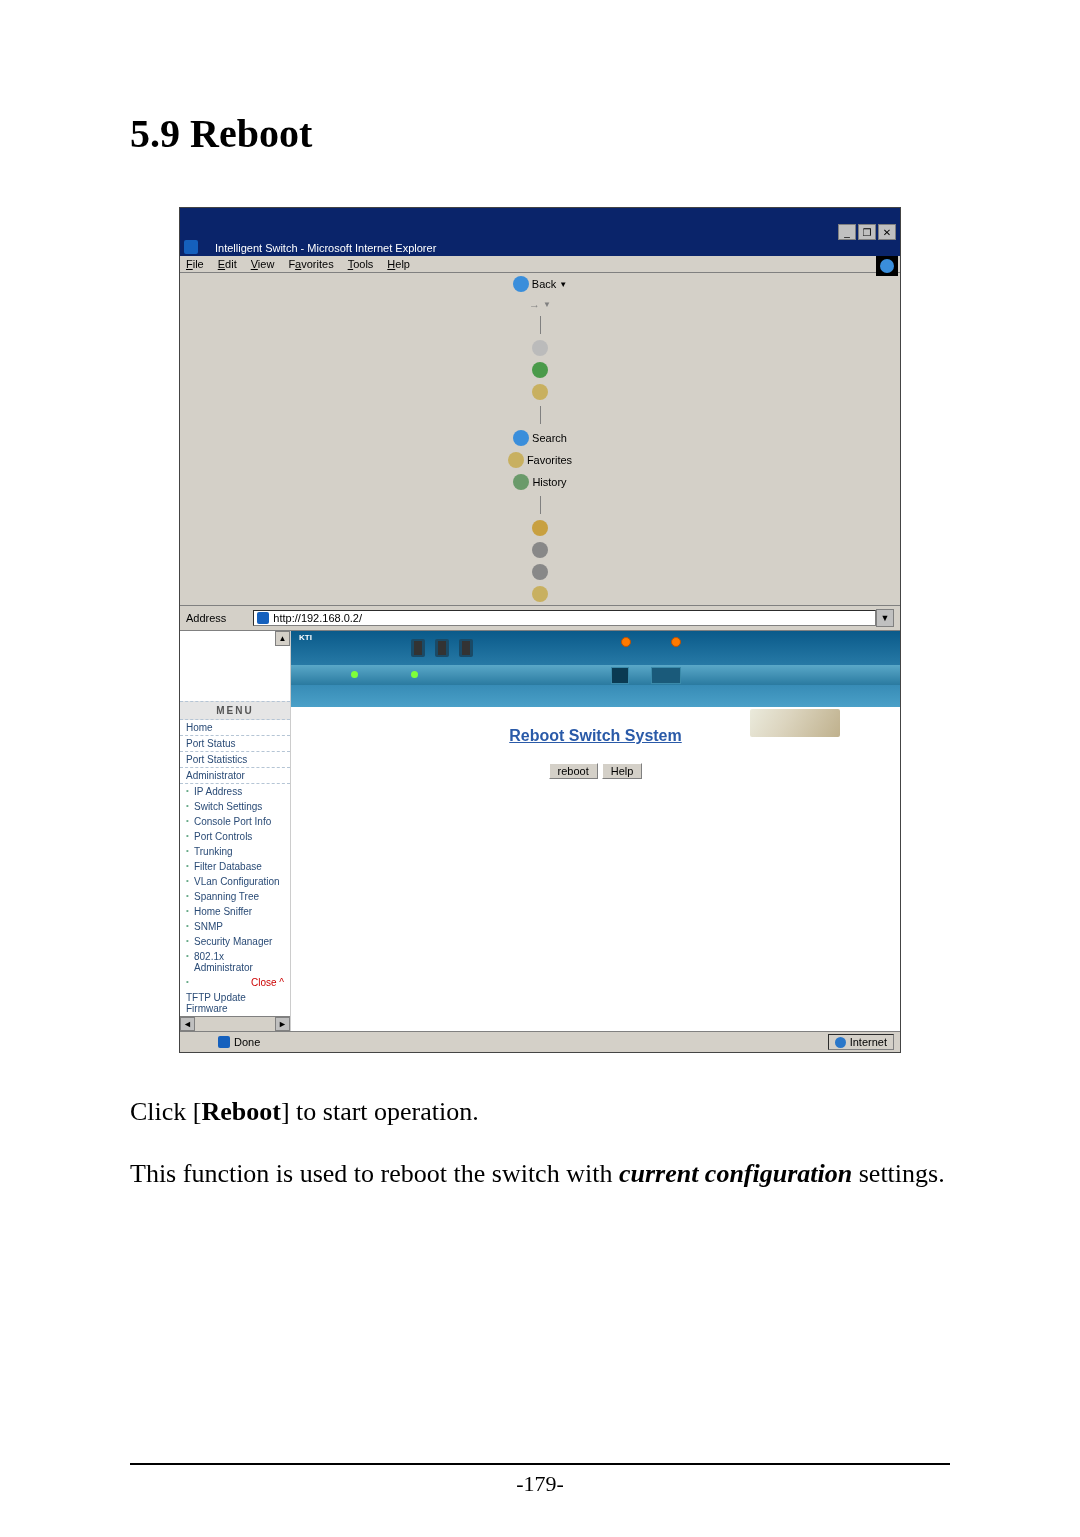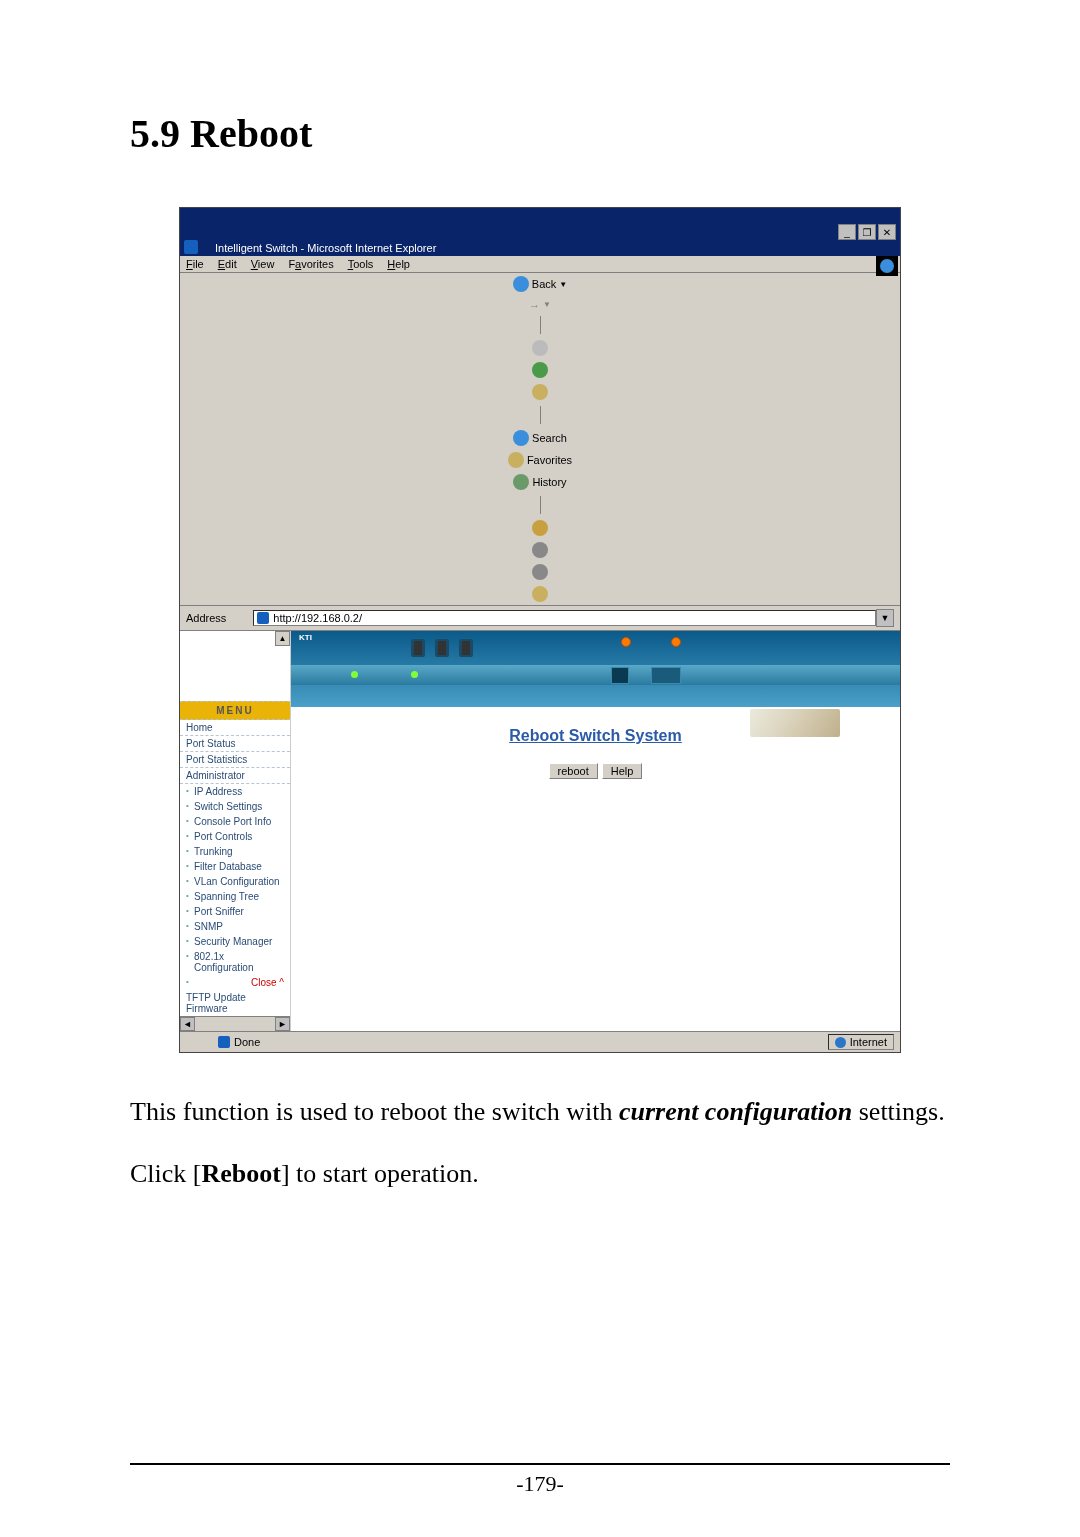--- a/index.html
+++ b/index.html
@@ -80,21 +80,21 @@
     width:110px; background:#fff; border-right:1px solid #ccc;
     display:flex; flex-direction:column; font-size:10px; position:relative;
   }
   .sidebar-scroll-top {
     position:absolute; top:0; right:0; width:13px; height:13px;
     background:#d4d0c8; border:1px solid #808080; font-size:8px;
     display:flex;align-items:center;justify-content:center;
   }
   .menu-header {
     margin-top:70px; text-align:center; font-weight:bold; letter-spacing:2px;
-    color:#555; background:#eab308; padding:3px 0; border-top:1px dashed #b5c5d5;
+    color:#555; background:#e5e5e5; padding:3px 0; border-top:1px dashed #b5c5d5;
     border-bottom:1px dashed #b5c5d5; font-size:10px;
   }
   .menu-list { list-style:none; margin:0; padding:0; }
   .menu-list li {
     padding:2px 6px; color:#2a4b76; border-bottom:1px dashed #b5c5d5; cursor:pointer;
   }
   .submenu li { padding-left:14px; position:relative; border-bottom:none; }
   .submenu li::before {
     content:"•"; position:absolute; left:6px; color:#6a8; font-size:8px;
   }
@@ -249,24 +249,24 @@
         </ul>
         <ul class="menu-list submenu">
           <li>IP Address</li>
           <li>Switch Settings</li>
           <li>Console Port Info</li>
           <li>Port Controls</li>
           <li>Trunking</li>
           <li>Filter Database</li>
           <li>VLan Configuration</li>
           <li>Spanning Tree</li>
-          <li>Port Sniffer</li>
+          <li>Home Sniffer</li>
           <li>SNMP</li>
           <li>Security Manager</li>
-          <li>802.1x Configuration</li>
+          <li>802.1x Administrator</li>
           <li class="close-item">Close ^</li>
         </ul>
         <ul class="menu-list">
           <li>TFTP Update Firmware</li>
           <li>Configuration Backup</li>
 
         </ul>
         <div class="sidebar-hscroll">
           <span class="sb-hbtn">◄</span>
           <span class="sb-hbtn">►</span>
@@ -318,25 +318,25 @@
         <span class="zone-box">
           <span class="globe"></span>
           <span>Internet</span>
         </span>
       </div>
     </div>
 
   </div>
 
   <p class="bodytext">
+    <span>Click [</span><strong>Reboot</strong><span>] to start operation.</span>
+  </p>
+
+  <p class="bodytext">
     <span>This function is used to reboot the switch with </span><em><strong>current configuration</strong></em><span> settings.</span>
-  </p>
-
-  <p class="bodytext">
-    <span>Click [</span><strong>Reboot</strong><span>] to start operation.</span>
   </p>
 
   <div class="pagefoot">
     <hr>
     <div class="pn">-179-</div>
   </div>
 
 </div>
 
 </body></html>

